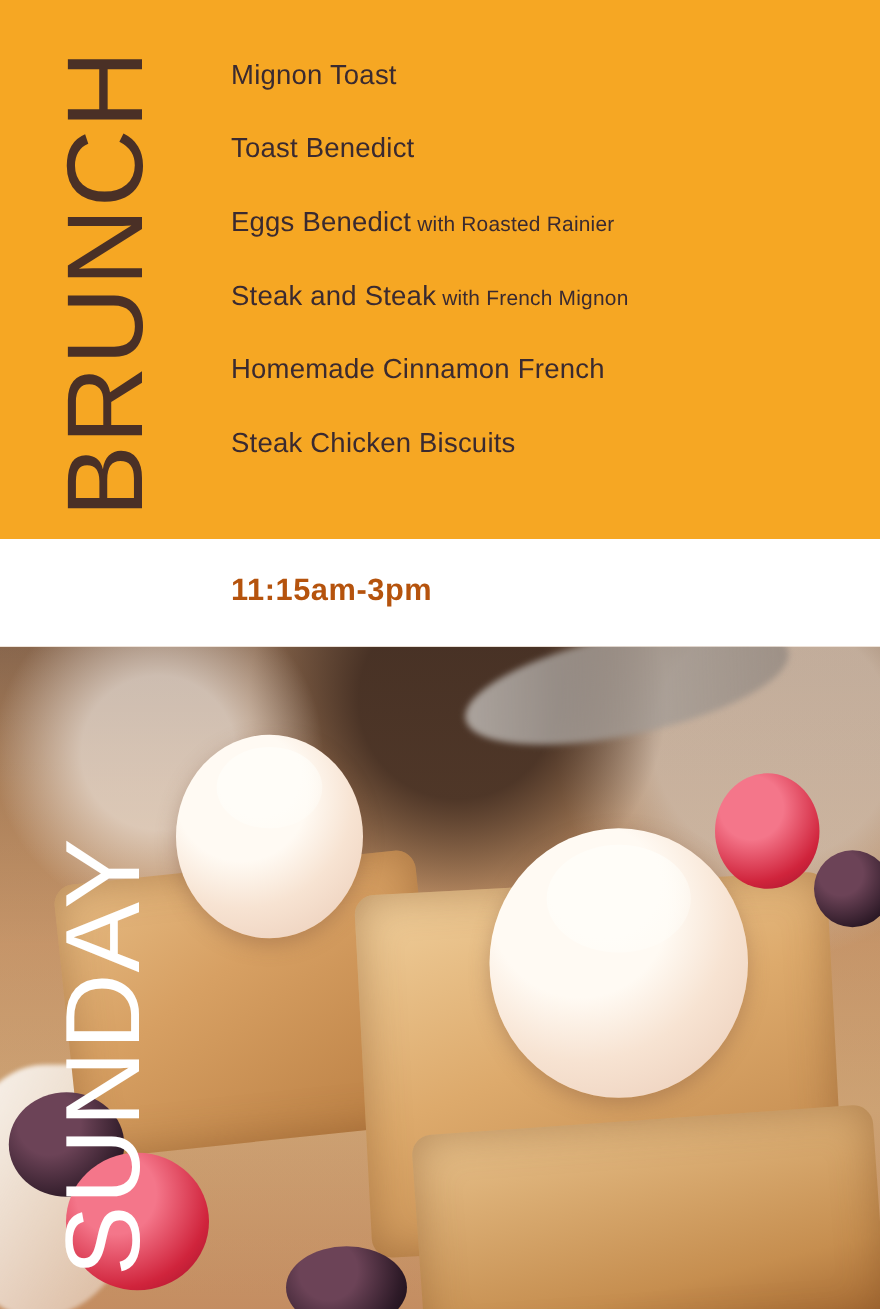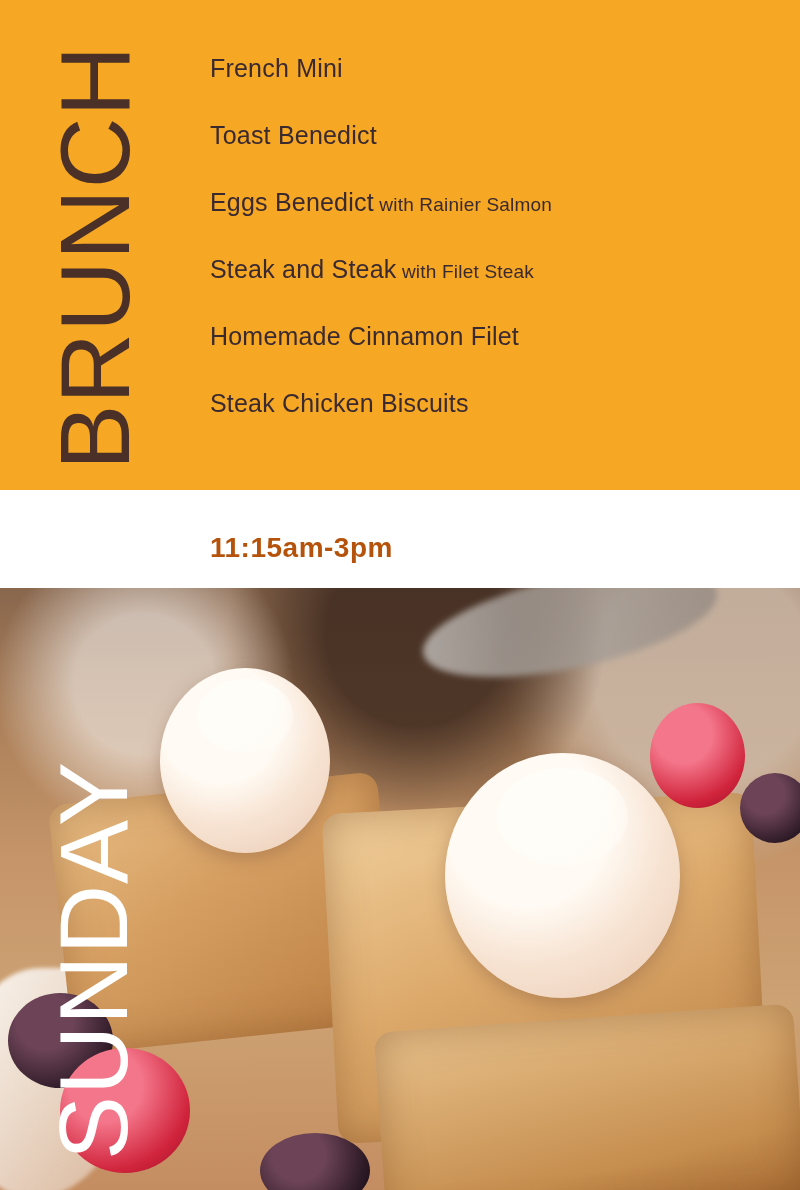--- a/index.html
+++ b/index.html
@@ -61,21 +61,20 @@
 
   
   .time {
     position: absolute;
     left: 210px;
     top: 520px;
     font-size: 28px;
     font-weight: bold;
     color: #b5530d;
     letter-spacing: 0.5px;
-    margin-top: 12px;
   }
 
   
   .vert-word {
     position: absolute;
     transform-origin: left top;
     transform: rotate(-90deg);
     font-size: 98px;
     font-weight: 300;
     letter-spacing: 1px;
@@ -223,33 +222,33 @@
   </div>
 
   <div class="word-clip" id="brunch-clip-white">
     
   </div>
 
   <div class="vert-word" id="sunday-word">SUNDAY</div>
 
   <div class="menu-list">
     <div class="menu-item">
-      <span class="main">French Mini</span><span class="sub"></span>
+      <span class="main">Mignon Toast</span><span class="sub"></span>
     </div>
     <div class="menu-item">
       <span class="main">Toast Benedict</span><span class="sub"></span>
     </div>
     <div class="menu-item">
-      <span class="main">Eggs Benedict</span><span class="sub"> with Rainier Salmon</span>
-    </div>
-    <div class="menu-item">
-      <span class="main">Steak and Steak</span><span class="sub"> with Filet Steak</span>
-    </div>
-    <div class="menu-item">
-      <span class="main">Homemade Cinnamon Filet</span><span class="sub"></span>
+      <span class="main">Eggs Benedict</span><span class="sub"> with Roasted Rainier</span>
+    </div>
+    <div class="menu-item">
+      <span class="main">Steak and Steak</span><span class="sub"> with French Mignon</span>
+    </div>
+    <div class="menu-item">
+      <span class="main">Homemade Cinnamon French</span><span class="sub"></span>
     </div>
     <div class="menu-item">
       <span class="main">Steak Chicken Biscuits</span><span class="sub"></span>
     </div>
   </div>
 
   <div class="time">11:15am-3pm</div>
 
 </div>
 

